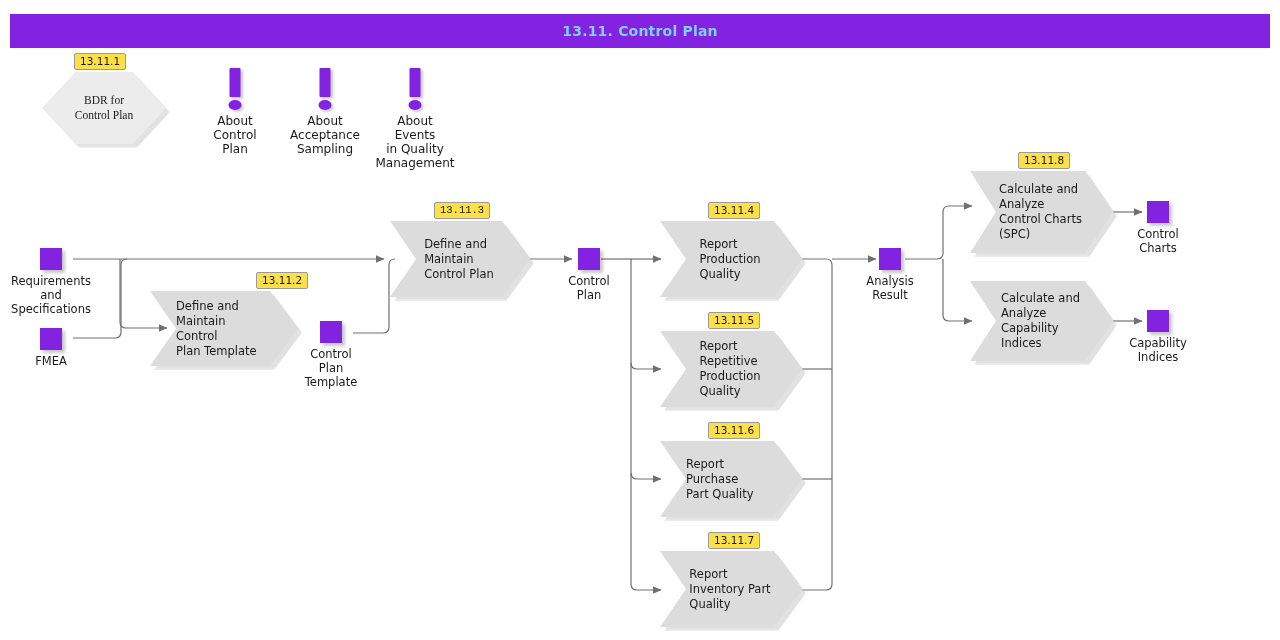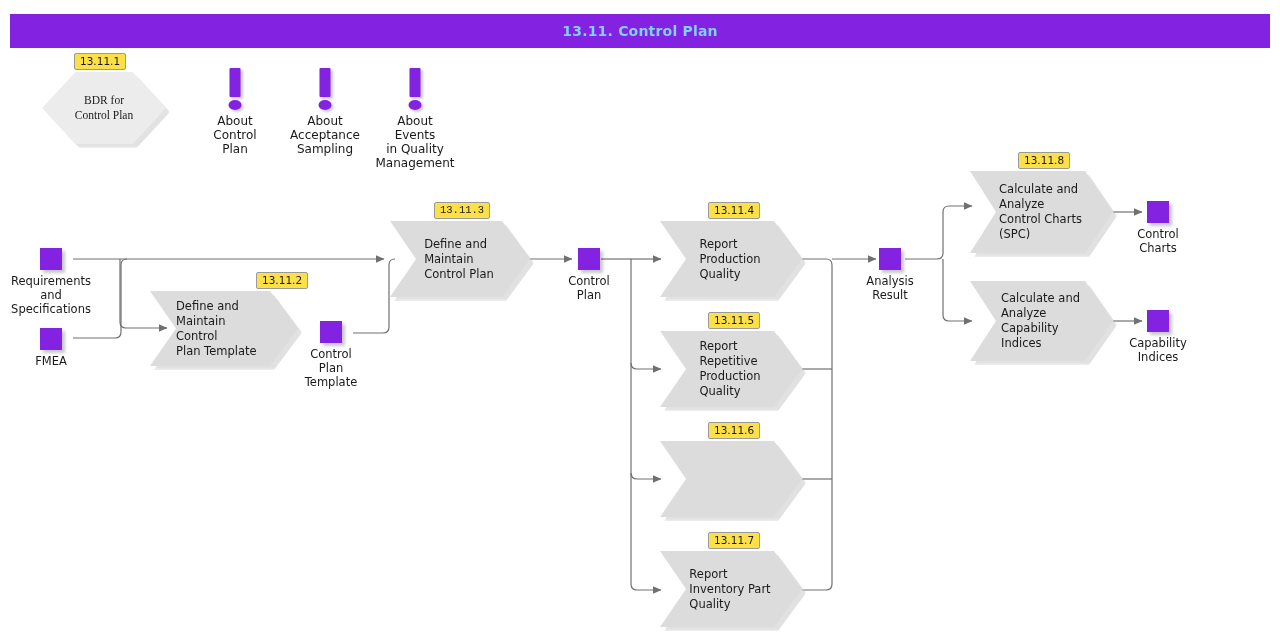--- a/index.html
+++ b/index.html
@@ -339,20 +339,22 @@
 Production
 Quality</div>
   </div>
 </div>
 
 <div class="node" style="left:660px; top:441px;">
   <div class="badge" style="left:48px; top:-19px;">13.11.6</div>
   <div class="chevron-wrap" style="width:142px; height:76px;">
     <div class="chevron-shadow"></div>
     <div class="chevron"></div>
+    <div class="chevron-label">Report Purchase
+Part Quality</div>
   </div>
 </div>
 
 <div class="node" style="left:660px; top:551px;">
   <div class="badge" style="left:48px; top:-19px;">13.11.7</div>
   <div class="chevron-wrap" style="width:142px; height:76px;">
     <div class="chevron-shadow"></div>
     <div class="chevron"></div>
     <div class="chevron-label">Report
 Inventory Part

